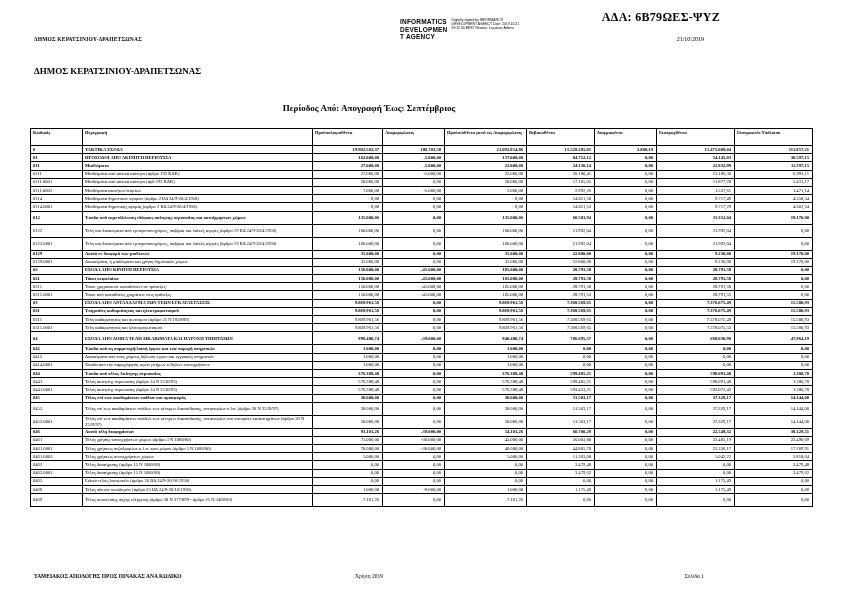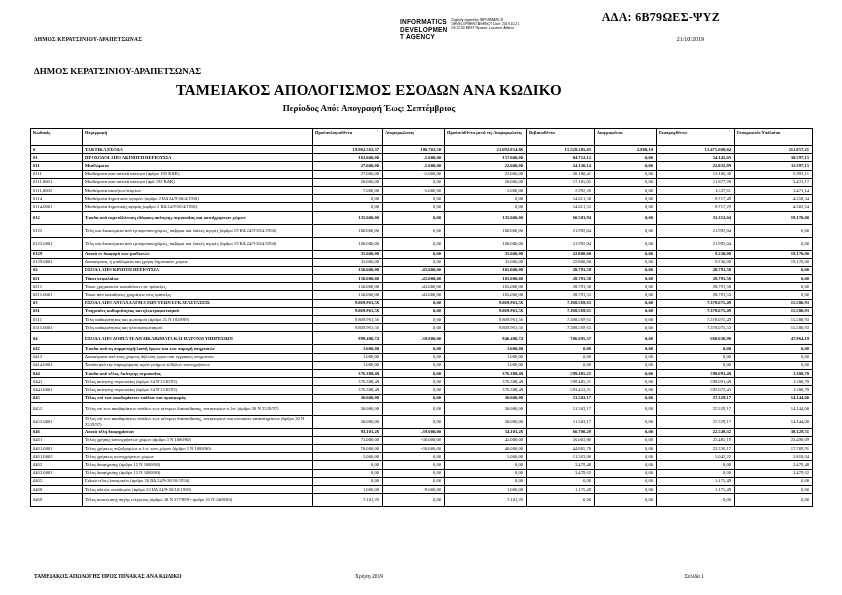--- a/index.html
+++ b/index.html
@@ -114,21 +114,20 @@
   <div class="logo">
     <div class="logo-txt">
       <div>INFORMATICS</div>
       <div>DEVELOPMEN</div>
       <div>T AGENCY</div>
     </div>
     <div class="logo-sub">Digitally signed by INFORMATICS DEVELOPMENT AGENCY Date: 2019.10.21 09:12:30 EEST Reason: Location: Athens</div>
   </div>
 
   <div class="muni">ΔΗΜΟΣ ΚΕΡΑΤΣΙΝΙΟΥ-ΔΡΑΠΕΤΣΩΝΑΣ</div>
-  <div class="title">ΤΑΜΕΙΑΚΟΣ ΑΠΟΛΟΓΙΣΜΟΣ ΕΣΟΔΩΝ ΑΝΑ ΚΩΔΙΚΟ</div>
   <div class="subtitle">Περίοδος Από: Απογραφή Έως: Σεπτέμβριος</div>
 
   <div class="tbl-wrap">
     <table>
       <colgroup>
         <col style="width:52px">
         <col style="width:230px">
         <col style="width:70px">
         <col style="width:62px">
         <col style="width:82px">

